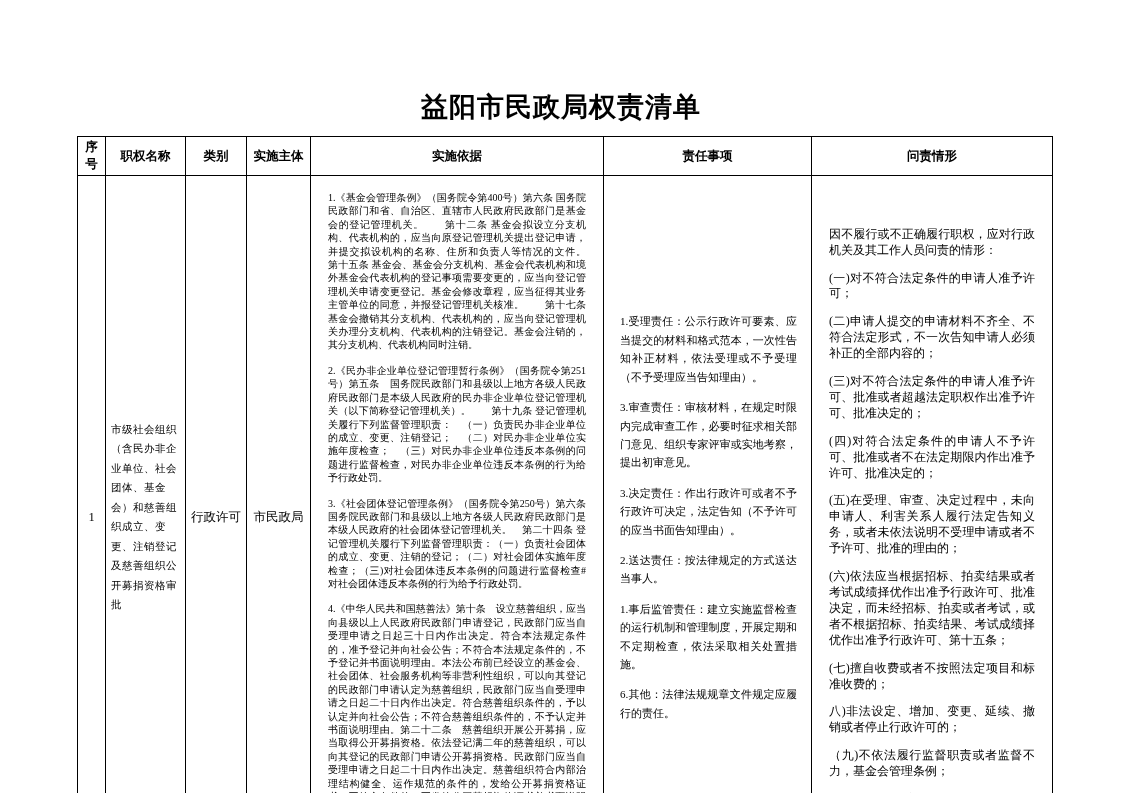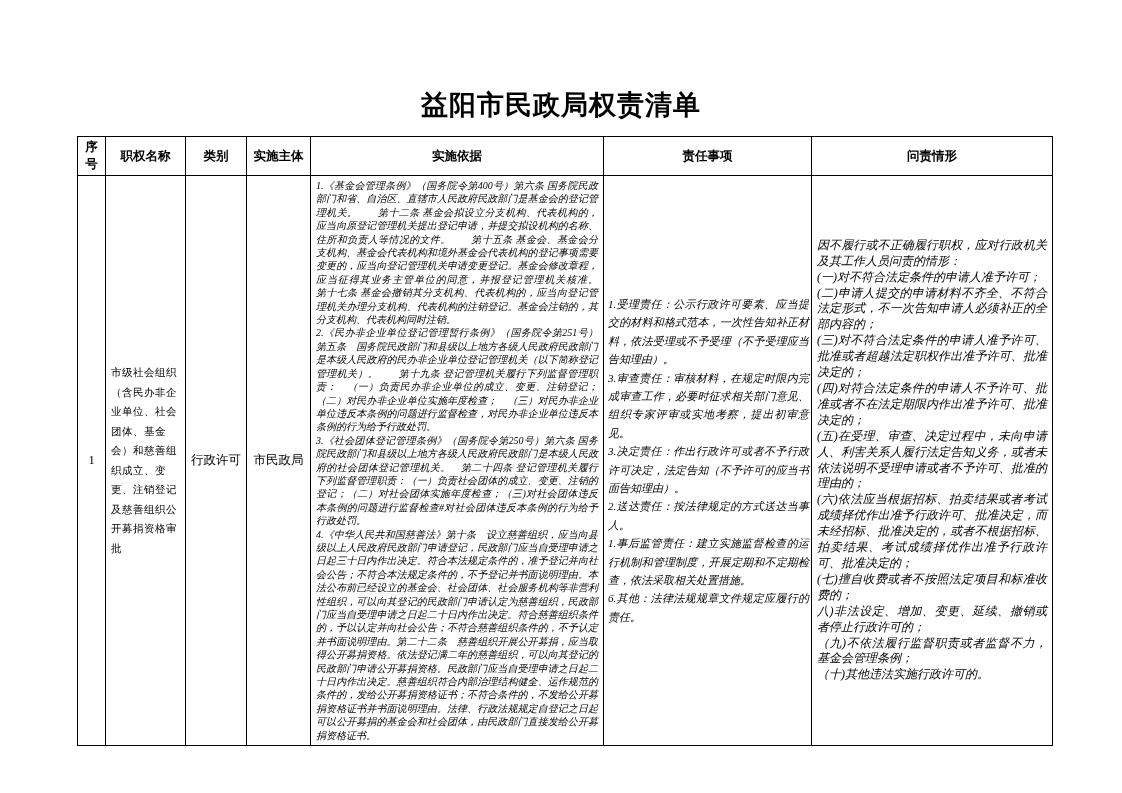--- a/index.html
+++ b/index.html
@@ -14,21 +14,21 @@
     background: #ffffff;
     color: #000000;
     font-family: "Liberation Serif", "DejaVu Serif", serif;
     box-sizing: border-box;
     padding-top: 93px;
     overflow: hidden;
   }
   .title {
     margin: 0 0 14px 0;
     text-align: center;
-    font-family: Liberation Mono, monospace;
+    font-family: Liberation Serif, serif;
     font-weight: bold;
     font-size: 27px;
     line-height: 29px;
     letter-spacing: 1px;
   }
   table.grid {
     border-collapse: collapse;
     table-layout: fixed;
     margin-left: 77px;
     width: 975px;
@@ -74,22 +74,21 @@
     text-align: justify;
     padding: 2px 2px 2px 4px;
   }
   td.c-account {
     font-size: 12px;
     line-height: 15.9px;
     text-align: justify;
     padding: 2px 5px;
   }
   .basis-para, .duty-item, .account-item {
-    margin: 0;
-    font-style: italic;
+    margin: 12px;
   }
 </style>
 </head>
 <body>
 
 <div class="page">
   <h1 class="title">益阳市民政局权责清单</h1>
 
   <table class="grid">
     <colgroup>
@@ -132,21 +131,21 @@
             <div class="duty-item">1.事后监管责任：建立实施监督检查的运行机制和管理制度，开展定期和不定期检查，依法采取相关处置措施。</div>
             <div class="duty-item">6.其他：法律法规规章文件规定应履行的责任。</div>
           </td>
         <td class="c-account">
             <div class="account-item">因不履行或不正确履行职权，应对行政机关及其工作人员问责的情形：</div>
             <div class="account-item">(一)对不符合法定条件的申请人准予许可；</div>
             <div class="account-item">(二)申请人提交的申请材料不齐全、不符合法定形式，不一次告知申请人必须补正的全部内容的；</div>
             <div class="account-item">(三)对不符合法定条件的申请人准予许可、批准或者超越法定职权作出准予许可、批准决定的；</div>
             <div class="account-item">(四)对符合法定条件的申请人不予许可、批准或者不在法定期限内作出准予许可、批准决定的；</div>
             <div class="account-item">(五)在受理、审查、决定过程中，未向申请人、利害关系人履行法定告知义务，或者未依法说明不受理申请或者不予许可、批准的理由的；</div>
-            <div class="account-item">(六)依法应当根据招标、拍卖结果或者考试成绩择优作出准予行政许可、批准决定，而未经招标、批准决定的，或者不根据招标、拍卖结果、考试成绩择优作出准予行政许可、批准决定的；</div>
+            <div class="account-item">(六)依法应当根据招标、拍卖结果或者考试成绩择优作出准予行政许可、批准决定，而未经招标、拍卖或者考试，或者不根据招标、拍卖结果、考试成绩择优作出准予行政许可、第十五条；</div>
             <div class="account-item">(七)擅自收费或者不按照法定项目和标准收费的；</div>
             <div class="account-item">八)非法设定、增加、变更、延续、撤销或者停止行政许可的；</div>
             <div class="account-item">（九)不依法履行监督职责或者监督不力，基金会管理条例；</div>
             <div class="account-item">（十)其他违法实施行政许可的。</div>
           </td>
       </tr>
     </tbody>
   </table>
 </div>
 

